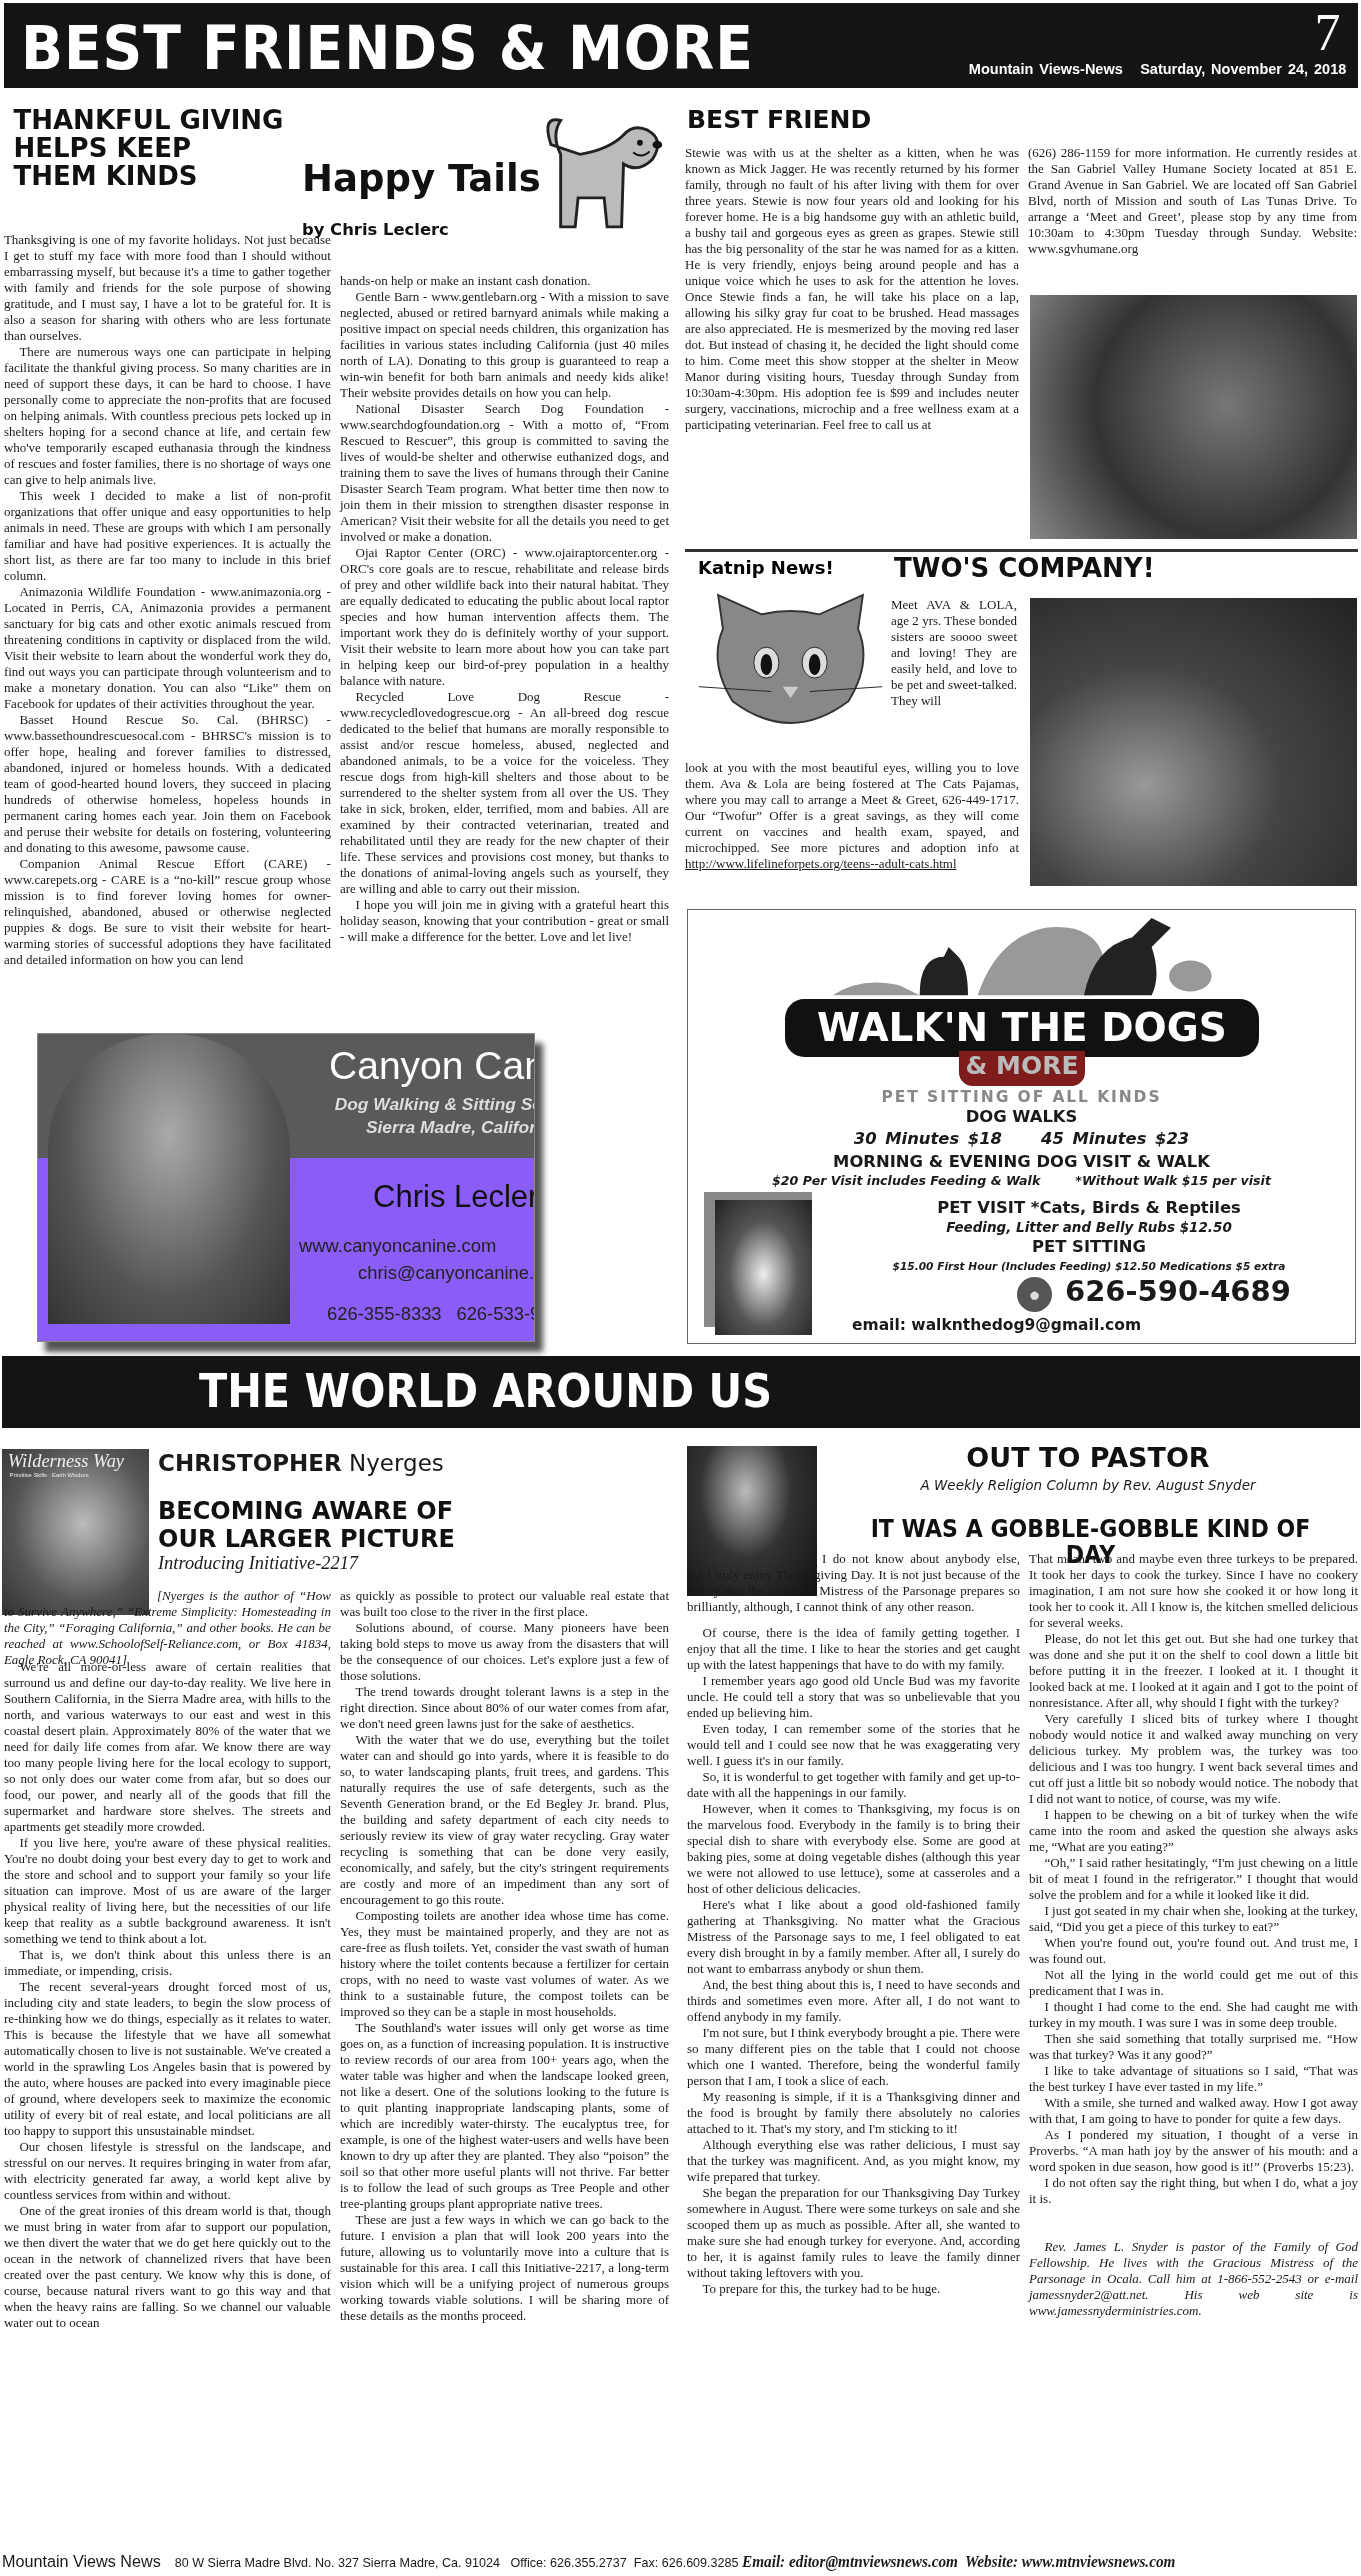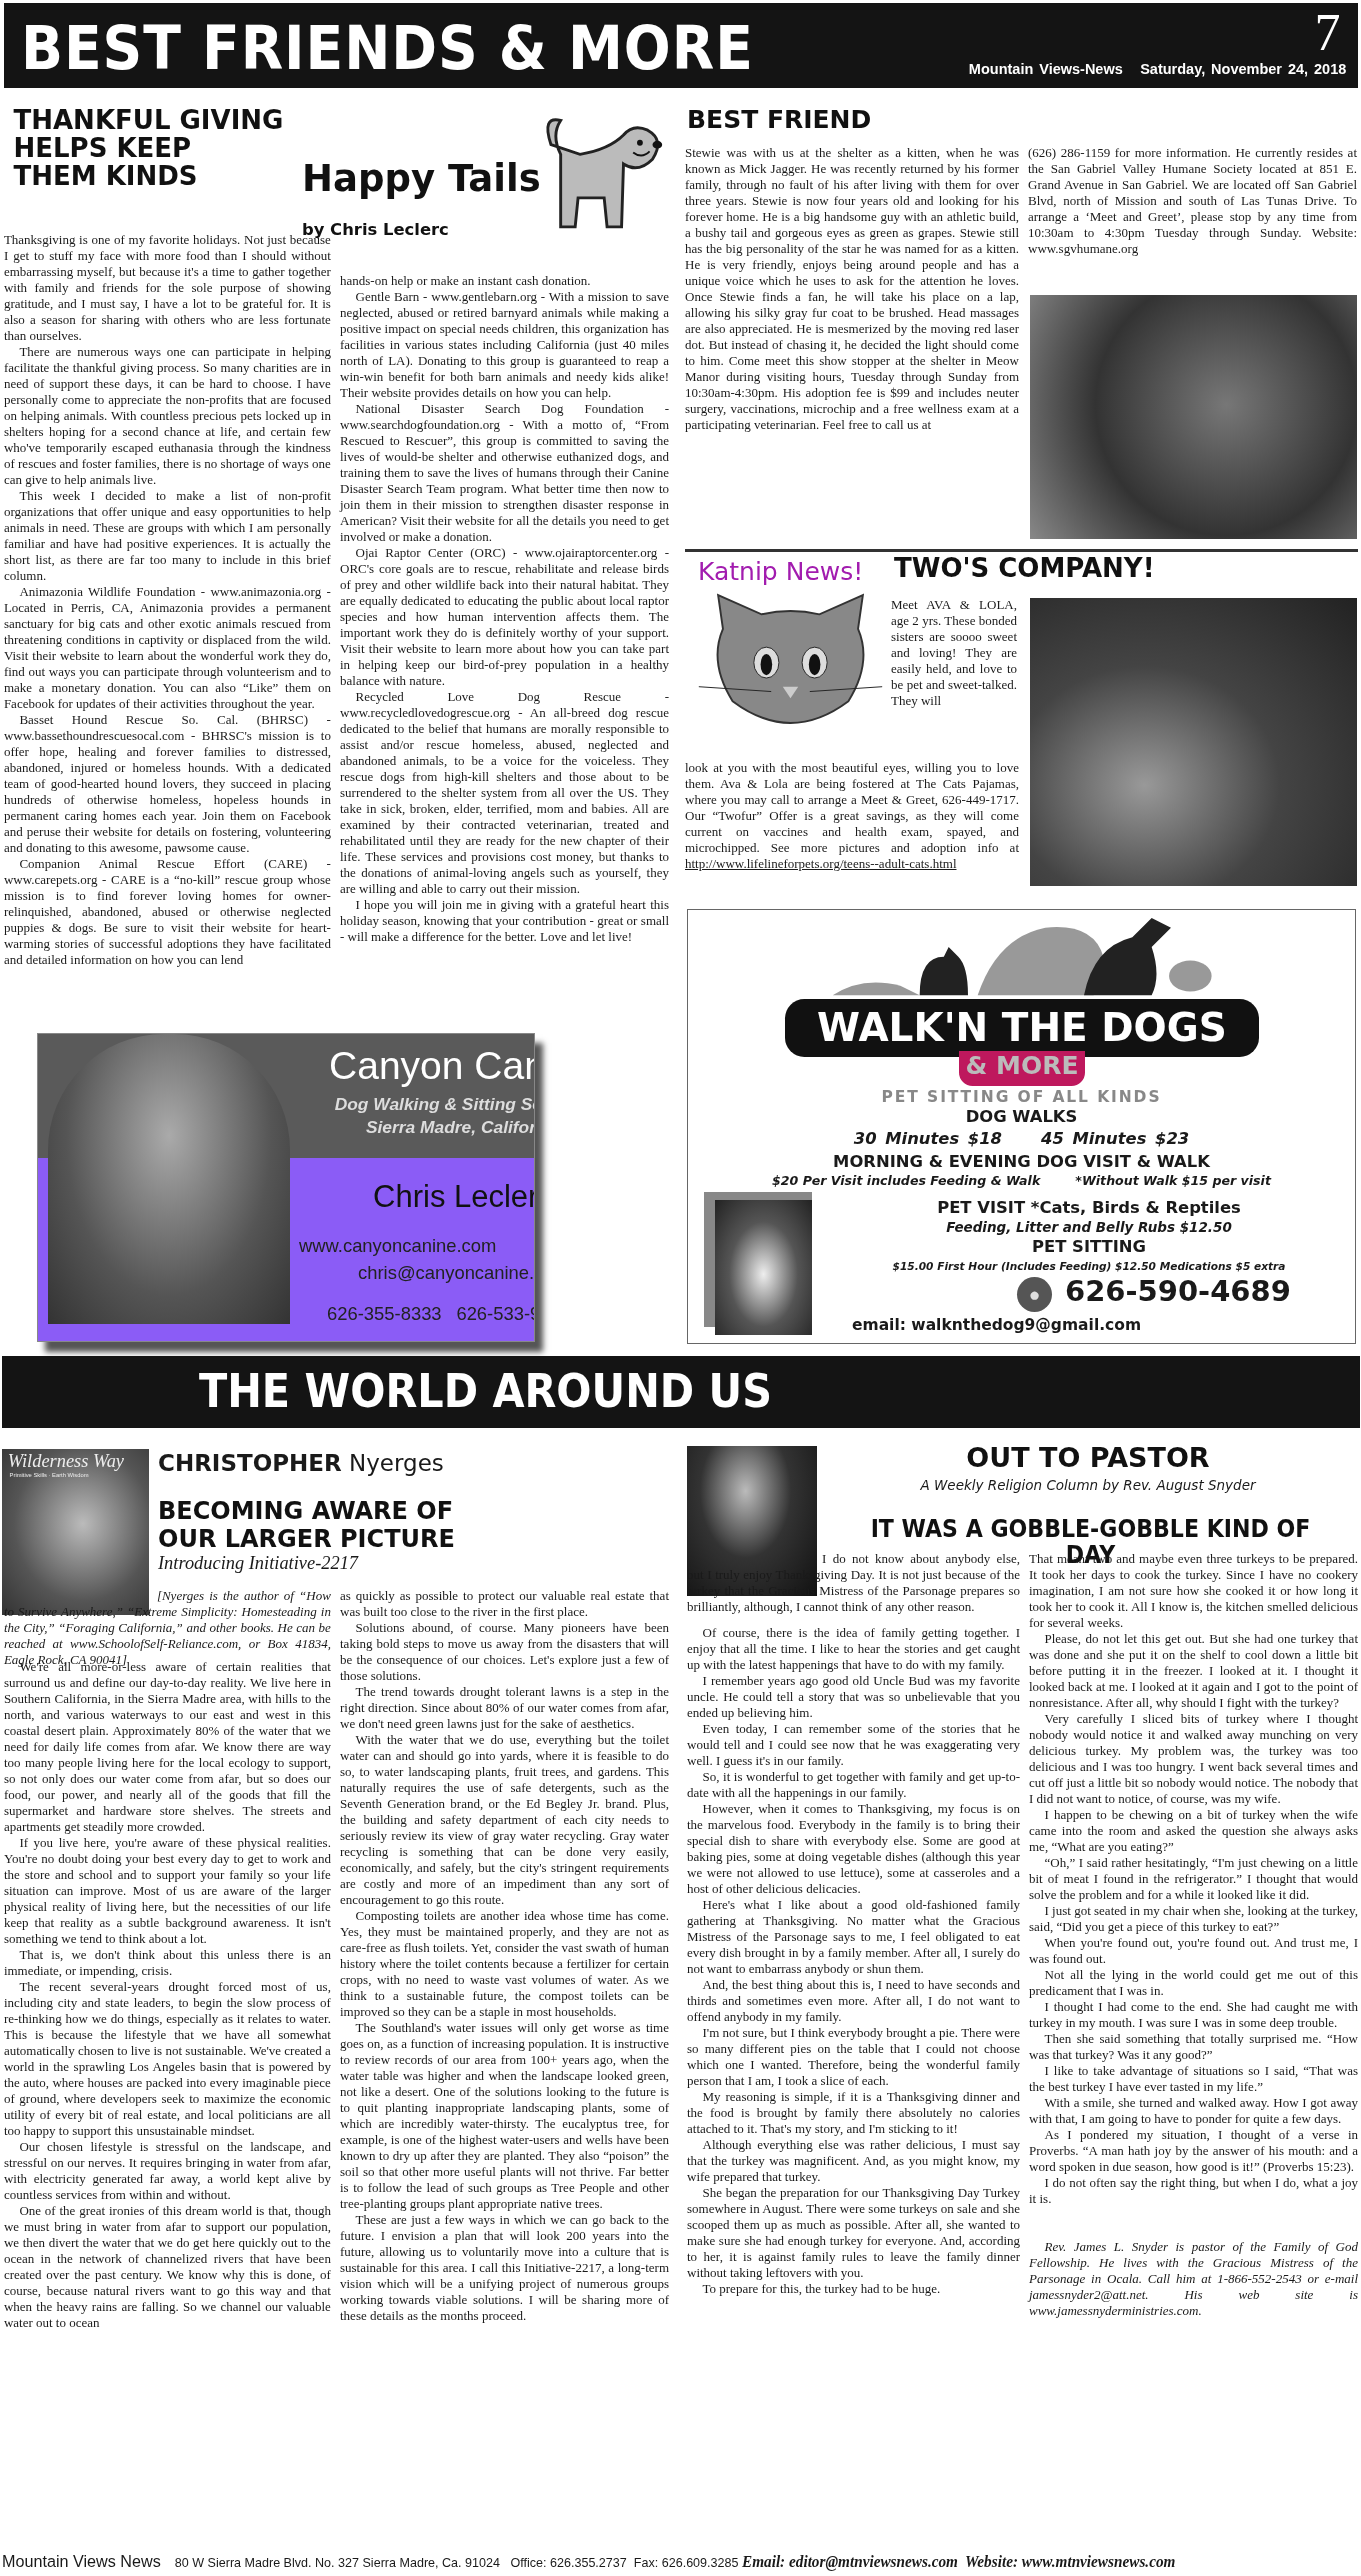--- a/index.html
+++ b/index.html
@@ -82,21 +82,21 @@
 <div class="abs headline" style="left:687px;top:106px;font-size:25px">BEST FRIEND</div>
 <div class="abs col" style="left:685px;top:145px;width:334px">
   <p class="noind">Stewie was with us at the shelter as a kitten, when he was known as Mick Jagger. He was recently returned by his former family, through no fault of his after living with them for over three years. Stewie is now four years old and looking for his forever home. He is a big handsome guy with an athletic build, a bushy tail and gorgeous eyes as green as grapes. Stewie still has the big personality of the star he was named for as a kitten. He is very friendly, enjoys being around people and has a unique voice which he uses to ask for the attention he loves. Once Stewie finds a fan, he will take his place on a lap, allowing his silky gray fur coat to be brushed. Head massages are also appreciated. He is mesmerized by the moving red laser dot. But instead of chasing it, he decided the light should come to him. Come meet this show stopper at the shelter in Meow Manor during visiting hours, Tuesday through Sunday from 10:30am-4:30pm. His adoption fee is $99 and includes neuter surgery, vaccinations, microchip and a free wellness exam at a participating veterinarian. Feel free to call us at</p>
 </div>
 <div class="abs col" style="left:1028px;top:145px;width:329px">
   <p class="noind">(626) 286-1159 for more information. He currently resides at the San Gabriel Valley Humane Society located at 851 E. Grand Avenue in San Gabriel. We are located off San Gabriel Blvd, north of Mission and south of Las Tunas Drive. To arrange a ‘Meet and Greet’, please stop by any time from 10:30am to 4:30pm Tuesday through Sunday. Website: www.sgvhumane.org</p>
 </div>
 <div class="abs photo" style="left:1030px;top:295px;width:327px;height:244px;background:radial-gradient(circle at 60% 45%,#777,#333 55%,#888)"></div>
 <div class="abs rule" style="left:685px;top:549px;width:673px"></div>
 
-<div class="abs dv" style="left:698px;top:557px;font-size:25px;font-weight:normal;color:#a21caf">Katnip News!</div>
+<div class="abs dv" style="left:698px;top:557px;font-size:18px;font-weight:bold;color:#000000">Katnip News!</div>
 <div class="abs headline" style="left:894px;top:554px;font-size:26px">TWO'S COMPANY!</div>
 <div class="abs" style="left:694px;top:590px;width:193px;height:150px">
   <svg width="193" height="150" viewBox="0 0 200 155">
     <path d="M30 40 L25 5 L70 25 Q100 18 130 25 L175 5 L170 40 Q185 75 160 115 Q100 160 40 115 Q15 75 30 40 Z" fill="#888" stroke="#333" stroke-width="2"></path>
     <ellipse cx="75" cy="75" rx="13" ry="16" fill="#ddd" stroke="#222"></ellipse>
       <ellipse cx="75" cy="77" rx="6" ry="11" fill="#111"></ellipse>
     <ellipse cx="125" cy="75" rx="13" ry="16" fill="#ddd" stroke="#222"></ellipse>
       <ellipse cx="125" cy="77" rx="6" ry="11" fill="#111"></ellipse>
     <path d="M92 100 L108 100 L100 112 Z" fill="#ccc"></path>
     <line x1="5" y1="100" x2="80" y2="105" stroke="#222"></line>
@@ -115,21 +115,21 @@
   <div style="position:absolute;left:135px;top:7.7px;width:406px;height:87px">
     <svg width="406" height="87" viewBox="0 0 420 90">
       <path d="M10 80 Q40 60 80 70 L100 80Z" fill="#999"></path>
       <path d="M100 80 Q100 40 125 40 L130 30 L140 40 Q150 50 150 80Z" fill="#222"></path>
       <path d="M160 80 Q180 20 230 10 Q280 5 290 40 L280 80Z" fill="#999"></path>
       <path d="M270 80 Q280 30 320 20 L340 0 L360 10 L340 30 Q350 60 340 80Z" fill="#222"></path>
       <ellipse cx="380" cy="60" rx="22" ry="16" fill="#999"></ellipse>
     </svg>
   </div>
   <div class="dv" style="position:absolute;left:97px;top:89px;width:474px;height:58px;background:#111;color:#fff;border-radius:19.3px;text-align:center;font-size:39px;font-weight:bold;line-height:58px">WALK'N THE DOGS</div>
-  <div class="dv" style="position:absolute;left:271px;top:141px;width:126px;height:35px;background:#be185d;color:#bbb;border-radius:0 0 13.5px 13.5px;text-align:center;font-size:25px;font-weight:bold">&amp; MORE</div>
+  <div class="dv" style="position:absolute;left:271px;top:141px;width:126px;height:35px;background:#7f1d1d;color:#bbb;border-radius:0 0 13.5px 13.5px;text-align:center;font-size:25px;font-weight:bold">&amp; MORE</div>
   <div class="dv" style="position:absolute;left:0;top:178px;width:100%;text-align:center;font-size:15.5px;font-weight:bold;color:#888;letter-spacing:1.9px">PET SITTING OF ALL KINDS</div>
   <div class="dv" style="position:absolute;left:0;top:197px;width:100%;text-align:center;font-size:16.4px;font-weight:bold">DOG WALKS</div>
   <div class="dv ital" style="position:absolute;left:0;top:219px;width:100%;text-align:center;font-size:16.4px;font-weight:bold;word-spacing:2.9px"><span>30 Minutes  $18</span><span style="display:inline-block;width:39px"></span><span>45 Minutes $23</span></div>
   <div class="dv" style="position:absolute;left:0;top:242px;width:100%;text-align:center;font-size:16.4px;font-weight:bold">MORNING &amp; EVENING DOG VISIT &amp; WALK</div>
   <div class="dv ital" style="position:absolute;left:0;top:263px;width:100%;text-align:center;font-size:12.6px;font-weight:bold"><span>$20 Per Visit includes Feeding &amp; Walk</span><span style="display:inline-block;width:35px"></span><span>*Without Walk $15 per visit</span></div>
   <div style="position:absolute;left:15.5px;top:282px;width:108px;height:135px;background:#888">
     <div class="photo" style="position:absolute;left:11.6px;top:7.7px;width:97px;height:135px;background:radial-gradient(ellipse at 50% 55%,#eee,#555 50%,#222)"></div>
   </div>
   <div class="dv" style="position:absolute;left:135px;top:288px;width:532px;text-align:center;font-size:16.4px;font-weight:bold">PET VISIT  *Cats, Birds &amp; Reptiles</div>
   <div class="dv ital" style="position:absolute;left:135px;top:309px;width:532px;text-align:center;font-size:13.5px;font-weight:bold">Feeding, Litter and Belly Rubs   $12.50</div>

